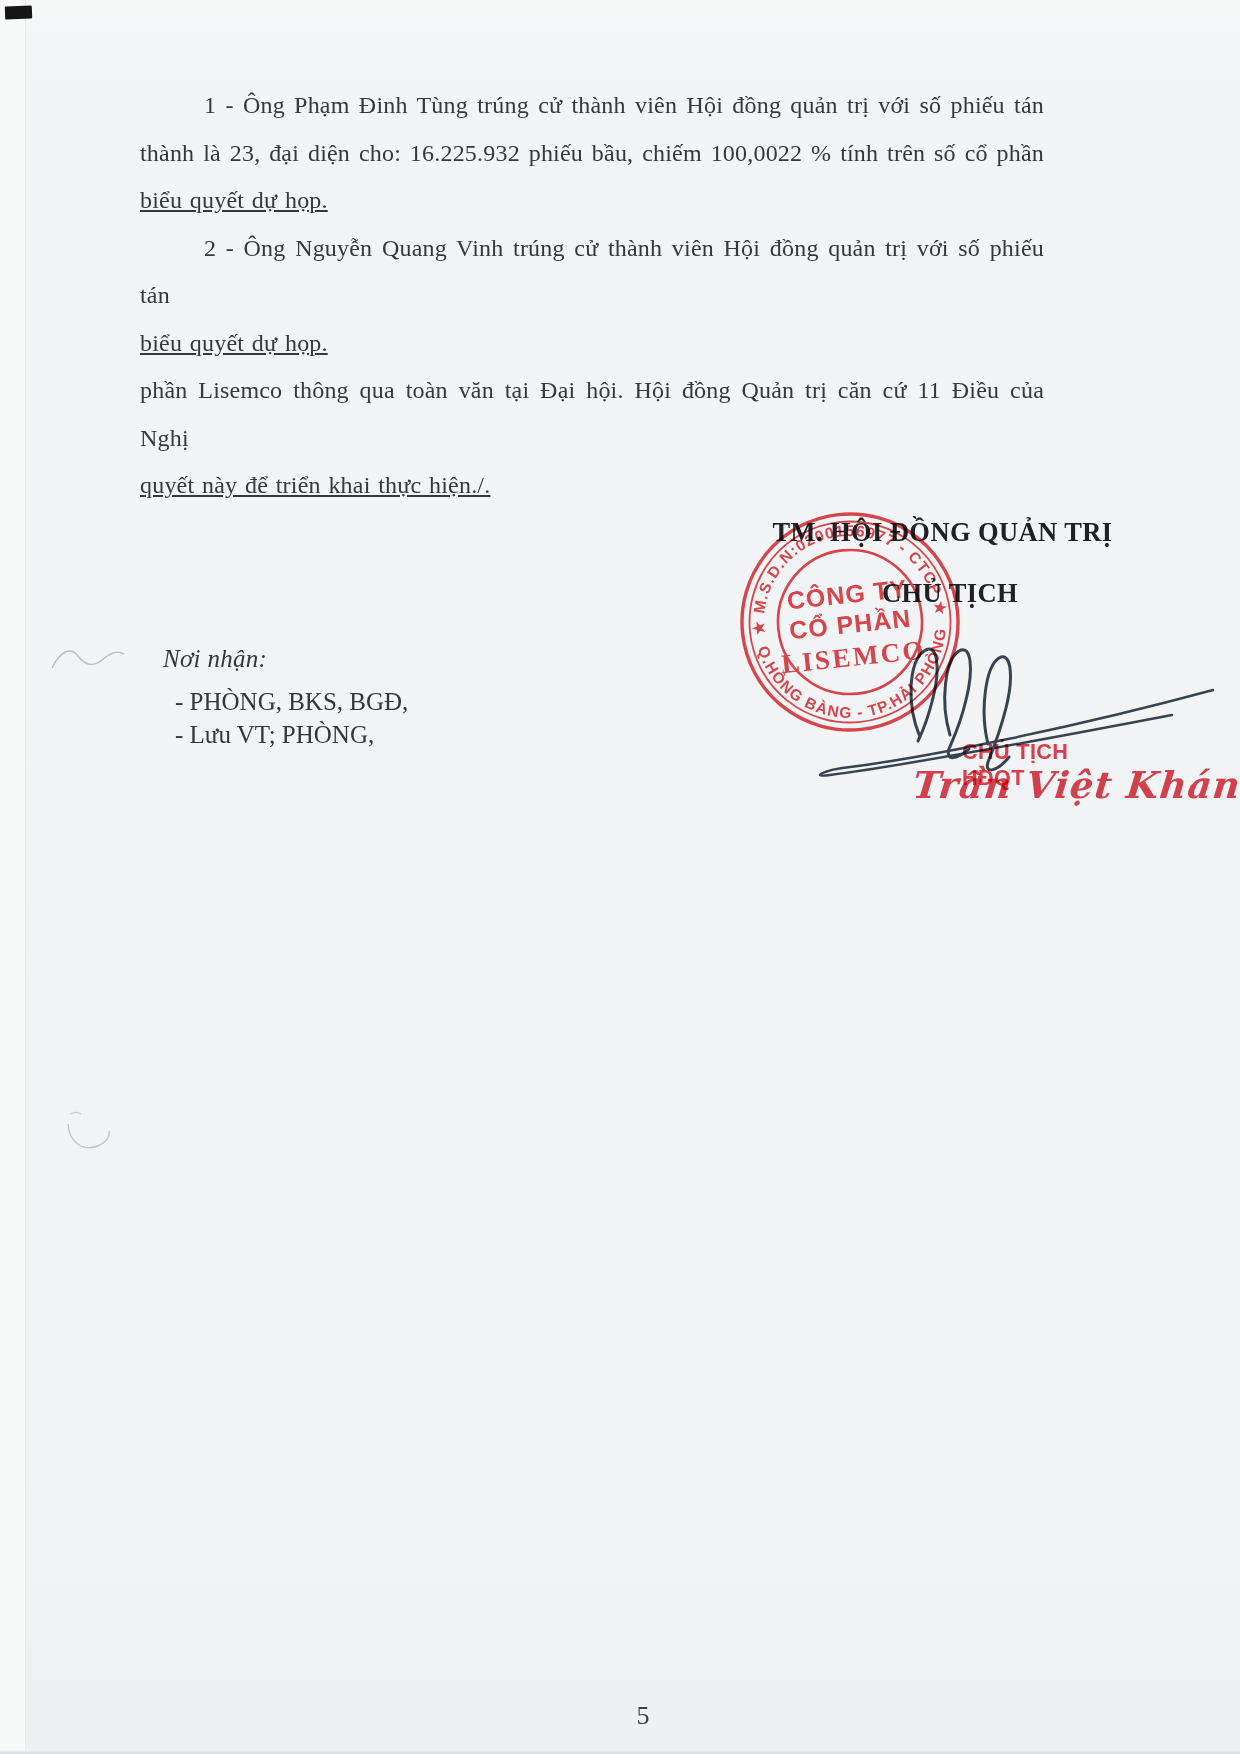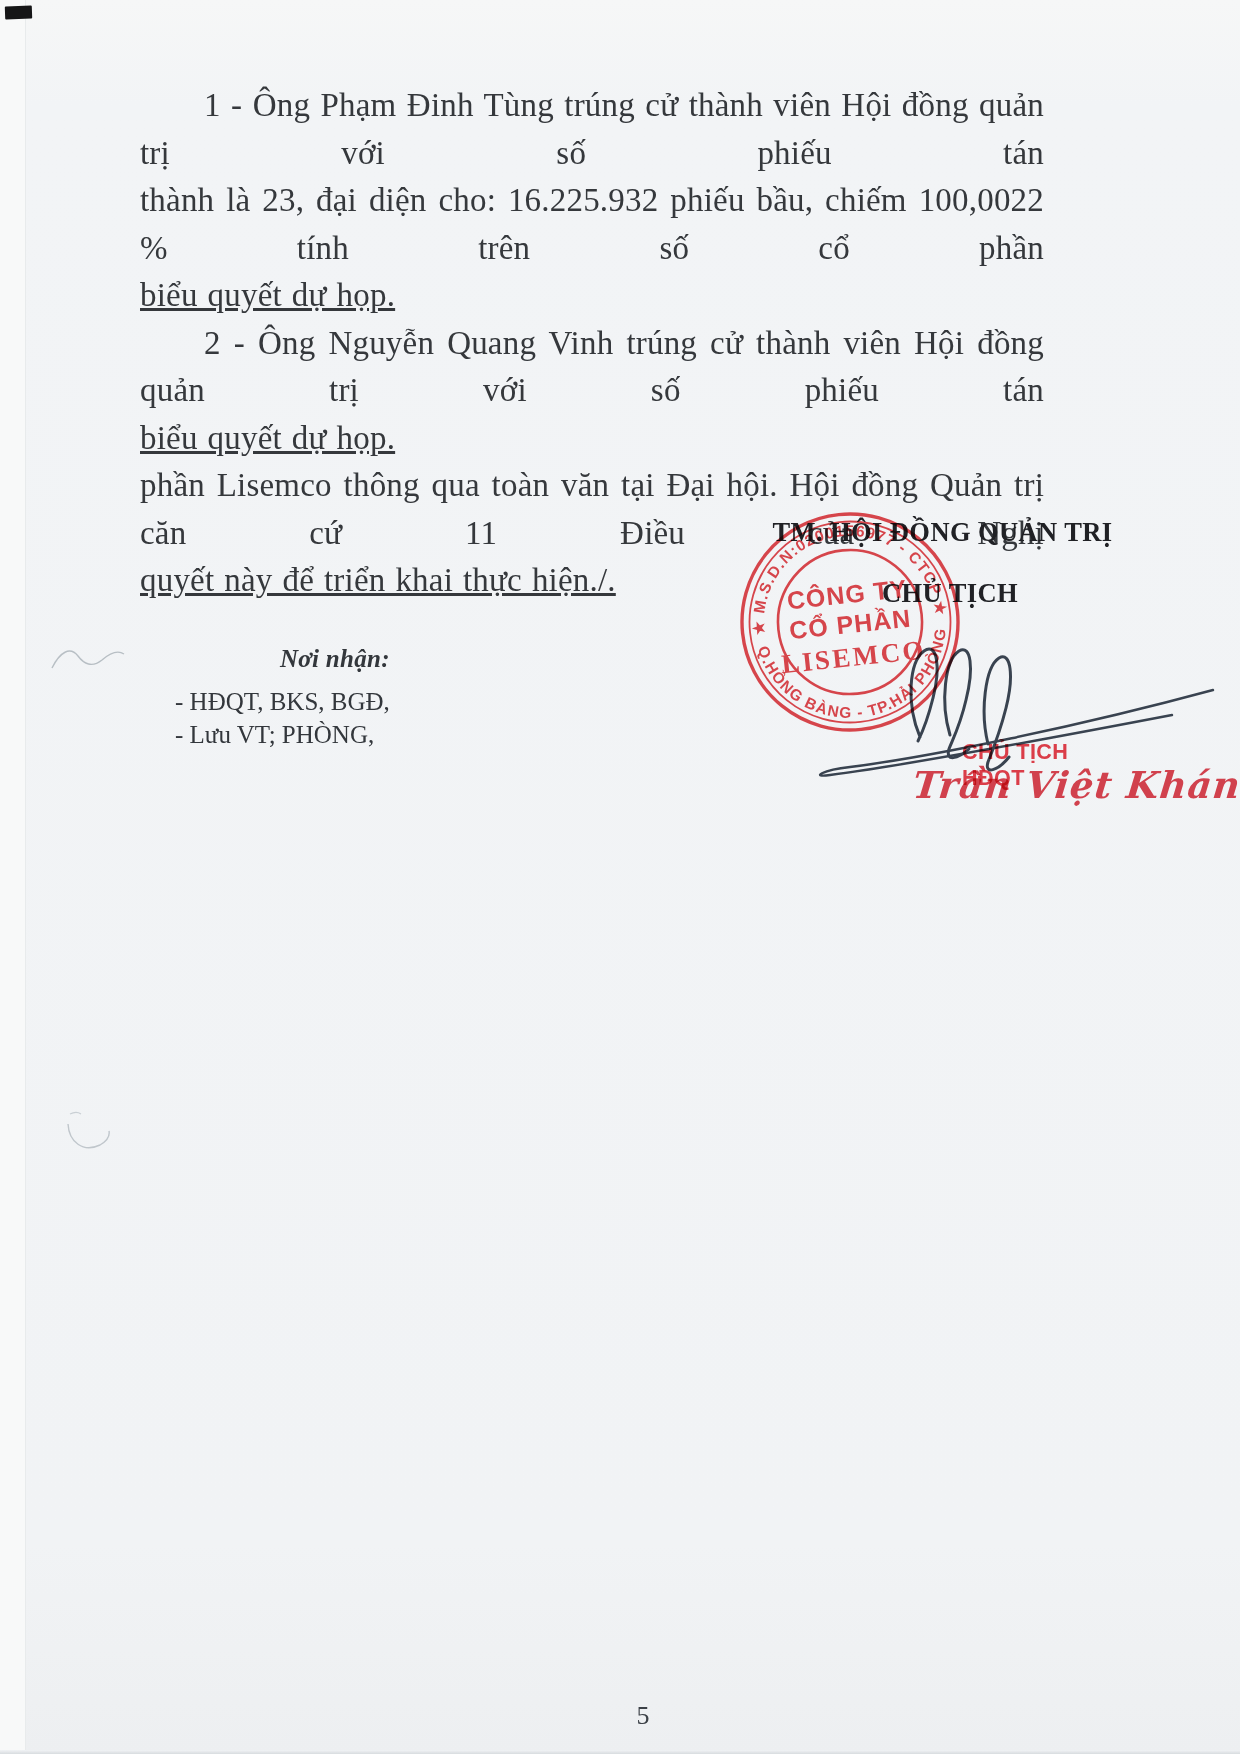--- a/index.html
+++ b/index.html
@@ -12,36 +12,36 @@
   
   .scan-edge-left{position:absolute;left:0;top:0;width:25px;height:100%;
     background:#f8f9f9;border-right:1px solid #e8ebec;}
   .scan-edge-bottom{position:absolute;left:0;bottom:0;width:100%;height:4px;
     background:linear-gradient(#f1f3f5,#d8dcdf);}
   .scan-corner-mark{position:absolute;left:5px;top:6px;width:27px;height:13px;
     background:#161617;transform:rotate(-2deg);border-radius:1px;}
   
   .text-block{
     position:absolute;left:140px;top:82px;width:904px;
-    font-size:33px;line-height:47.5px;color:#35383c;
+    font-size:24px;line-height:47.5px;color:#35383c;
     letter-spacing:.2px;word-spacing:1.5px;
   }
   .jline{text-align:justify;text-align-last:justify;white-space:normal;}
   .jline.last{text-align-last:left;text-decoration:underline;}
   .jline.indent{text-indent:64px;}
   
   .sig-head{
     position:absolute;left:770px;width:345px;text-align:center;
     color:#202125;font-weight:bold;font-size:26.5px;letter-spacing:.4px;
   }
   .sig-head.l1{top:517px;}
   .sig-head.l2{top:578px;width:360px;}
   
   .recipients{position:absolute;left:163px;top:645px;color:#33373c;}
-  .recipients .label{font-weight:bold;font-style:italic;font-size:25px;letter-spacing:.3px;text-align:right;}
+  .recipients .label{font-weight:normal;font-style:italic;font-size:25px;letter-spacing:.3px;}
   .recipients .item{font-size:25px;margin-left:12px;line-height:33px;}
   .recipients .item.first{margin-top:12px;}
   
   .stamp{position:absolute;left:730px;top:502px;width:240px;height:240px;
     mix-blend-mode:multiply;opacity:.93;}
   
   .signer-title{
     position:absolute;left:962px;top:739px;width:170px;
     font-family:"Liberation Sans",sans-serif;font-weight:bold;font-size:22.5px;
     color:#e7404b;letter-spacing:.4px;transform:scaleX(.96);transform-origin:left;
@@ -76,21 +76,21 @@
     <div class="jline last">biểu quyết dự họp.</div>
     <div class="jline">phần Lisemco thông qua toàn văn tại Đại hội. Hội đồng Quản trị căn cứ 11 Điều của Nghị</div>
     <div class="jline last">quyết này để triển khai thực hiện./.</div>
   </div>
 
   <div class="sig-head l1">TM. HỘI ĐỒNG QUẢN TRỊ</div>
   <div class="sig-head l2">CHỦ TỊCH</div>
 
   <div class="recipients">
     <div class="label">Nơi nhận:</div>
-    <div class="item first">- HĐQT, BKS, BGĐ,</div>
+    <div class="item first">- PHÒNG, BKS, BGĐ,</div>
     <div class="item">- Lưu VT; PHÒNG,</div>
   </div>
 
   <svg class="stamp" viewBox="0 0 240 240">
     <g transform="rotate(-6 120 120)" fill="none" stroke="#e03a40">
       <circle cx="120" cy="120" r="108" stroke-width="3.4"></circle>
       <circle cx="120" cy="120" r="100.5" stroke-width="1.8"></circle>
       <circle cx="120" cy="120" r="72" stroke-width="2.6"></circle>
       <path id="stamp-arc-top" d="M 34,120 A 86,86 0 1 1 206,120" stroke="none"></path>
       <path id="stamp-arc-bottom" d="M 24,120 A 96,96 0 1 0 216,120" stroke="none"></path>

